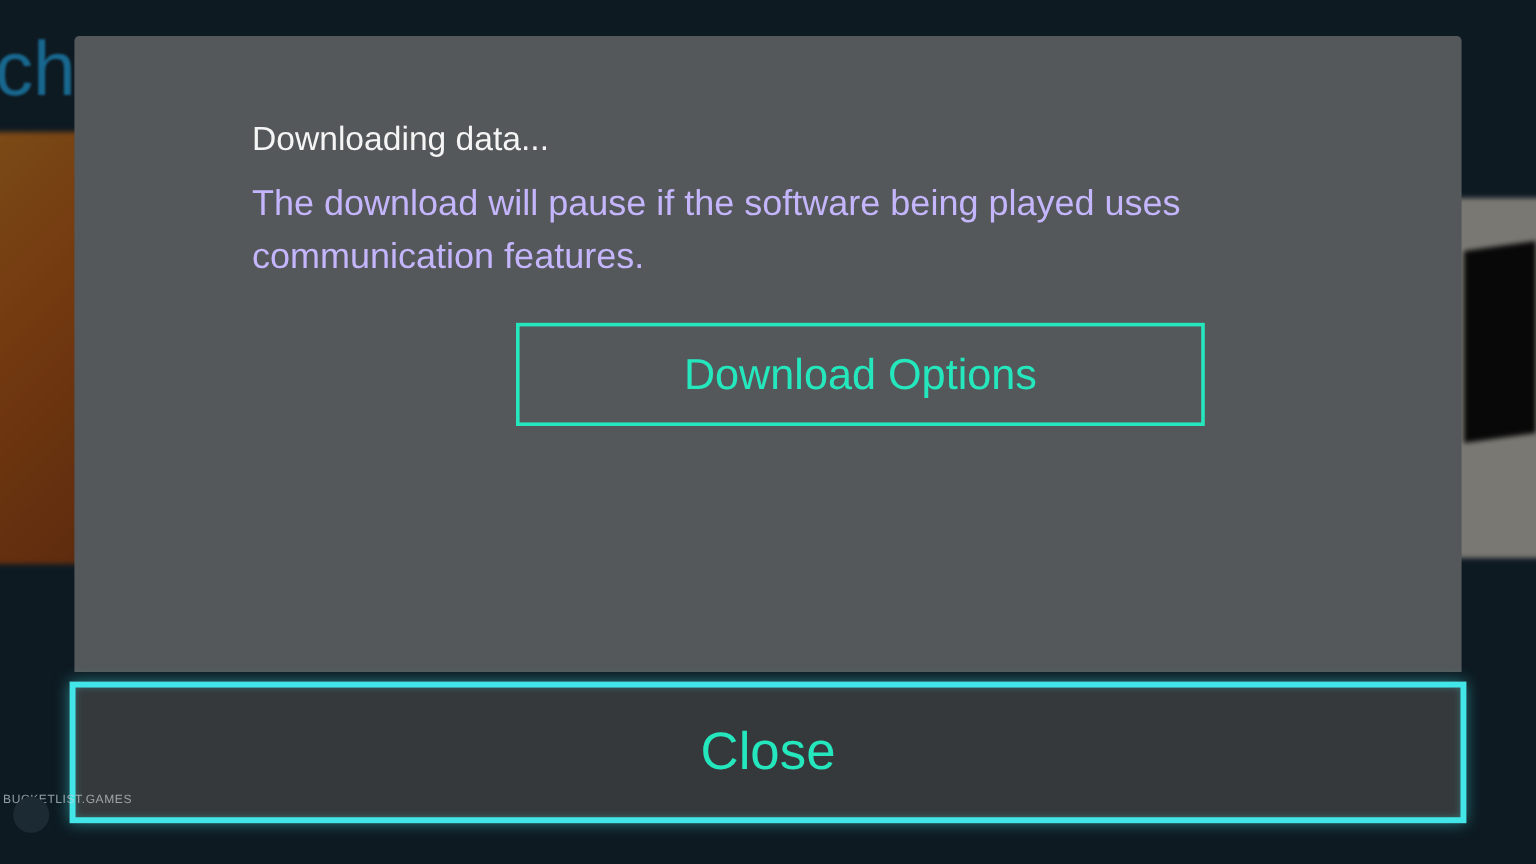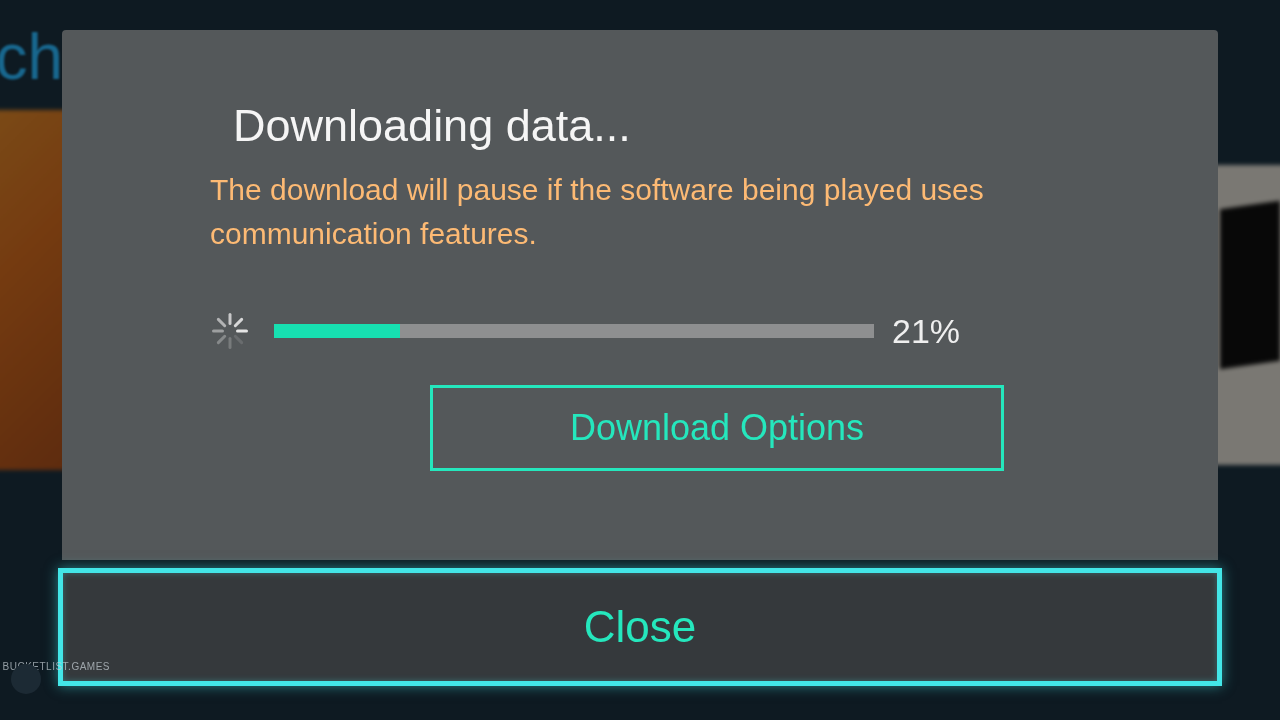--- a/index.html
+++ b/index.html
@@ -47,22 +47,22 @@
   .watermark .txt { color:#c9d2d8; font-size:10px; letter-spacing:0.5px; margin-top:4px; }
 
   
   .modal {
     position: absolute; top: 30px; left: 62px;
     width: 1156px; height: 530px;
     background: #54585a; border-radius: 4px 4px 0 0;
     padding: 70px 100px 0 148px;
     color: #efefef;
   }
-  .title { font-size: 45px; color: #f5f5f5; font-weight: 400; margin-bottom: 16px; margin-left: 23px; }
-  .subtext { font-size: 30px; color: #fdba74; line-height: 1.45; max-width: 880px; }
+  .title { font-size: 28px; color: #f5f5f5; font-weight: 400; margin-bottom: 16px; }
+  .subtext { font-size: 30px; color: #c4b5fd; line-height: 1.45; max-width: 880px; }
 
   .progress-row {
     margin-top: 56px;
     display: flex; align-items: center;
   }
   .spinner { width: 40px; height: 40px; margin-right: 24px; position: relative; flex: 0 0 auto; }
   .spinner span{
     position:absolute; left:50%; top:50%;
     width:3px; height:12px; background:#e5e5e5;
     transform-origin: 50% -6px; border-radius:2px;
@@ -116,36 +116,20 @@
 <body>
 
 <div class="bg-text">nch</div>
 <div class="bg-tile-left"></div>
 <div class="bg-tile-right"></div>
 
 <div class="modal">
   <div class="title">Downloading data...</div>
   <div class="subtext">The download will pause if the software being played uses communication features.</div>
 
-  <div class="progress-row">
-    <div class="spinner">
-      <span></span>
-        <span></span>
-        <span></span>
-        <span></span>
-      <span></span>
-        <span></span>
-        <span></span>
-        <span></span>
-    </div>
-    <div class="bar-track">
-      <div class="bar-fill" style="width:21%"></div>
-    </div>
-    <div class="percent">21%</div>
-  </div>
 
   <div class="options-btn">Download Options</div>
 </div>
 
 <div class="close-btn">Close</div>
 
 <div class="watermark">
   <div class="pad"></div>
   <div class="txt">BUCKETLIST.GAMES</div>
 </div>

